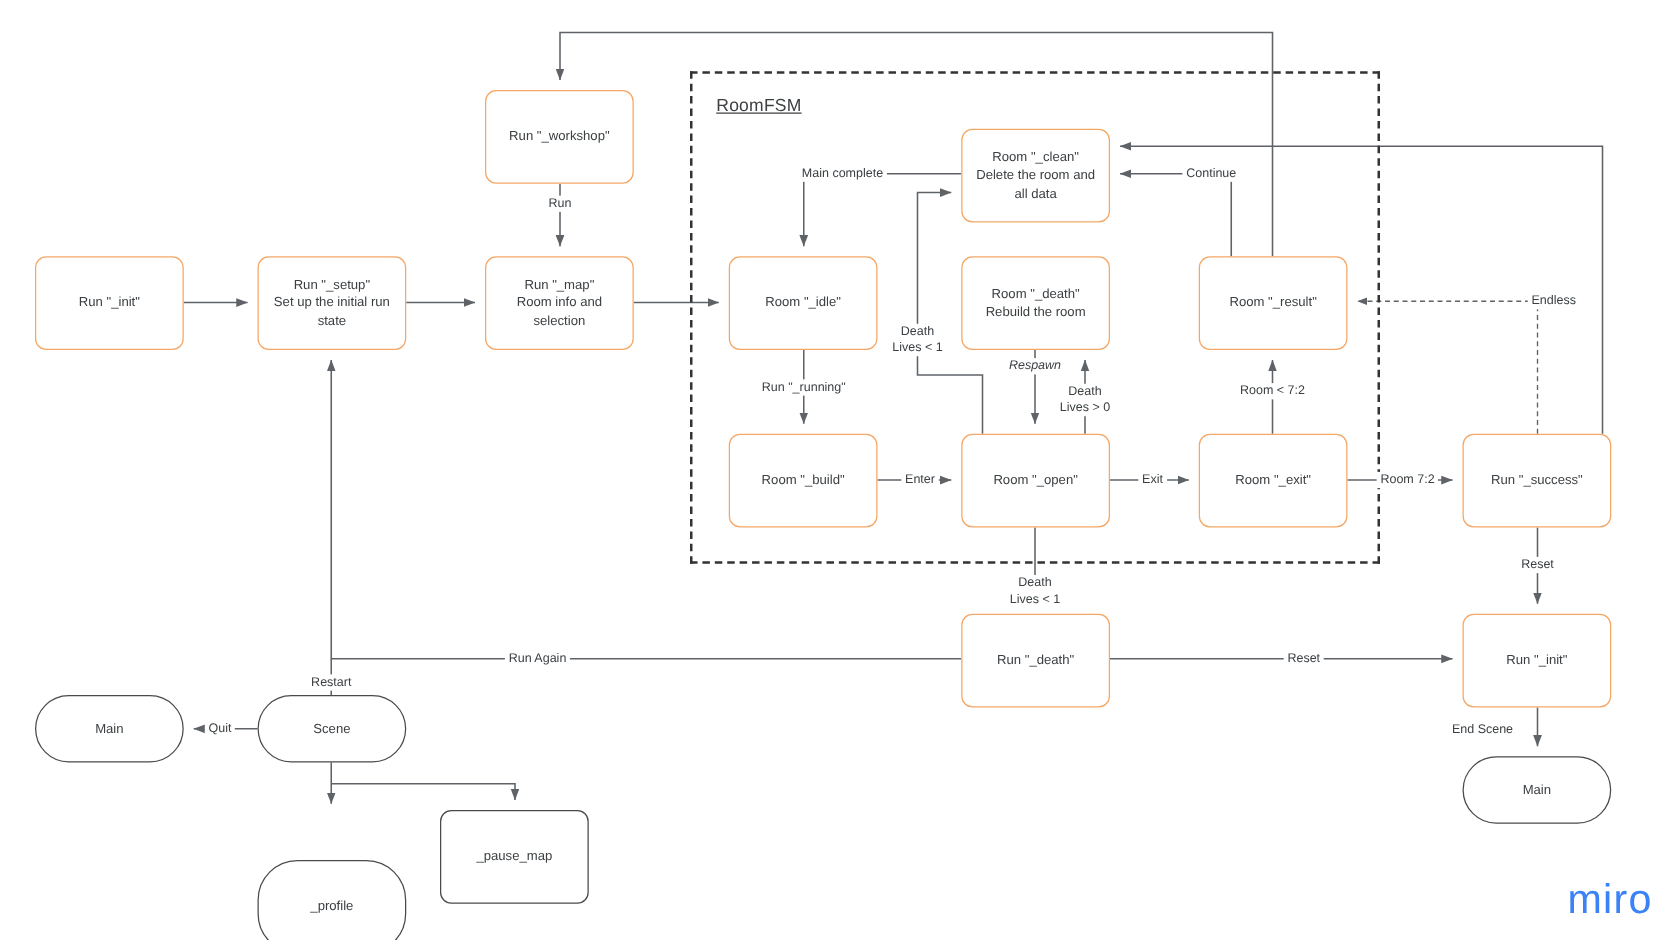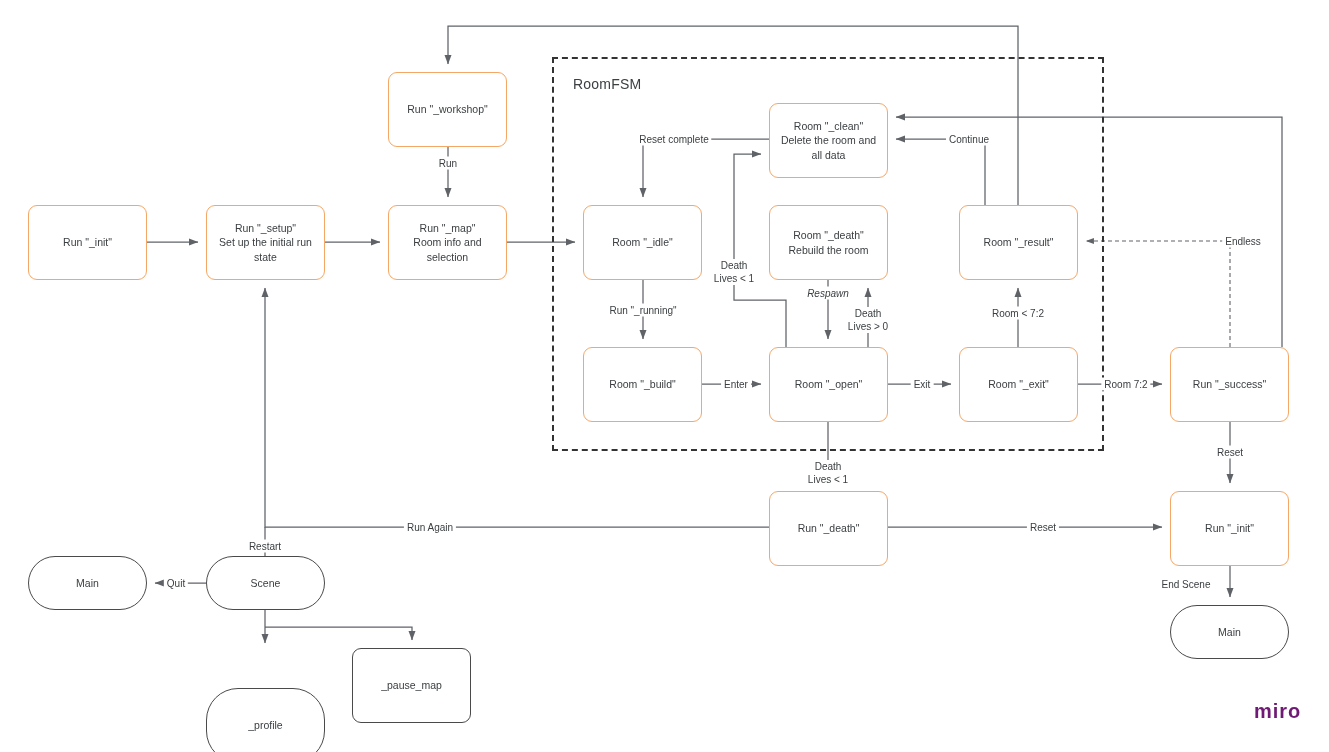--- a/index.html
+++ b/index.html
@@ -65,39 +65,40 @@
     border: 2.2px dashed #333333;
     background: transparent;
     z-index: 1;
   }
   .group-label {
     position: absolute;
     font-size: 14px;
     color: #3c4043;
     z-index: 2;
     letter-spacing: 0.2px;
+    text-decoration: underline;
   }
   .edge-label {
     position: absolute;
     font-size: 10px;
     color: #3c4043;
     background: #ffffff;
     padding: 0 3px;
     white-space: pre-line;
     text-align: center;
     line-height: 1.3;
     transform: translate(-50%, -50%);
     z-index: 4;
   }
   .watermark {
     position: absolute;
-    font-size: 20px;
-    color: #701a75;
+    font-size: 33px;
+    color: #3b82f6;
     letter-spacing: 1px;
-    font-weight: 700;
+    font-weight: 400;
     z-index: 5;
     user-select: none;
   }
 </style>
 </head>
 <body>
 
 <div id="canvas">
 
   <svg id="wires" viewBox="0 0 1329 752">
@@ -245,21 +246,21 @@
 
   <div class="node grey" style="left:206px; top:688px; width:119px; height:75px;border-radius:32px;">
     <span class="ntext">_profile</span>
   </div>
 
   <div class="node grey" style="left:352px; top:648px; width:119px; height:75px;">
     <span class="ntext">_pause_map</span>
   </div>
 
   <div class="edge-label" style="left:448px; top:163px;">Run</div>
-  <div class="edge-label" style="left:674px; top:139px;">Reset complete</div>
+  <div class="edge-label" style="left:674px; top:139px;">Main complete</div>
   <div class="edge-label" style="left:969px; top:139px;">Continue</div>
   <div class="edge-label" style="left:734px; top:272px;">Death
 Lives &lt; 1</div>
   <div class="edge-label" style="left:643px; top:310px;">Run "_running"</div>
   <div class="edge-label" style="left:828px; top:293px;font-style:italic;">Respawn</div>
   <div class="edge-label" style="left:868px; top:320px;">Death
 Lives &gt; 0</div>
   <div class="edge-label" style="left:736px; top:384px;">Enter</div>
   <div class="edge-label" style="left:922px; top:384px;">Exit</div>
   <div class="edge-label" style="left:1018px; top:313px;">Room &lt; 7:2</div>

